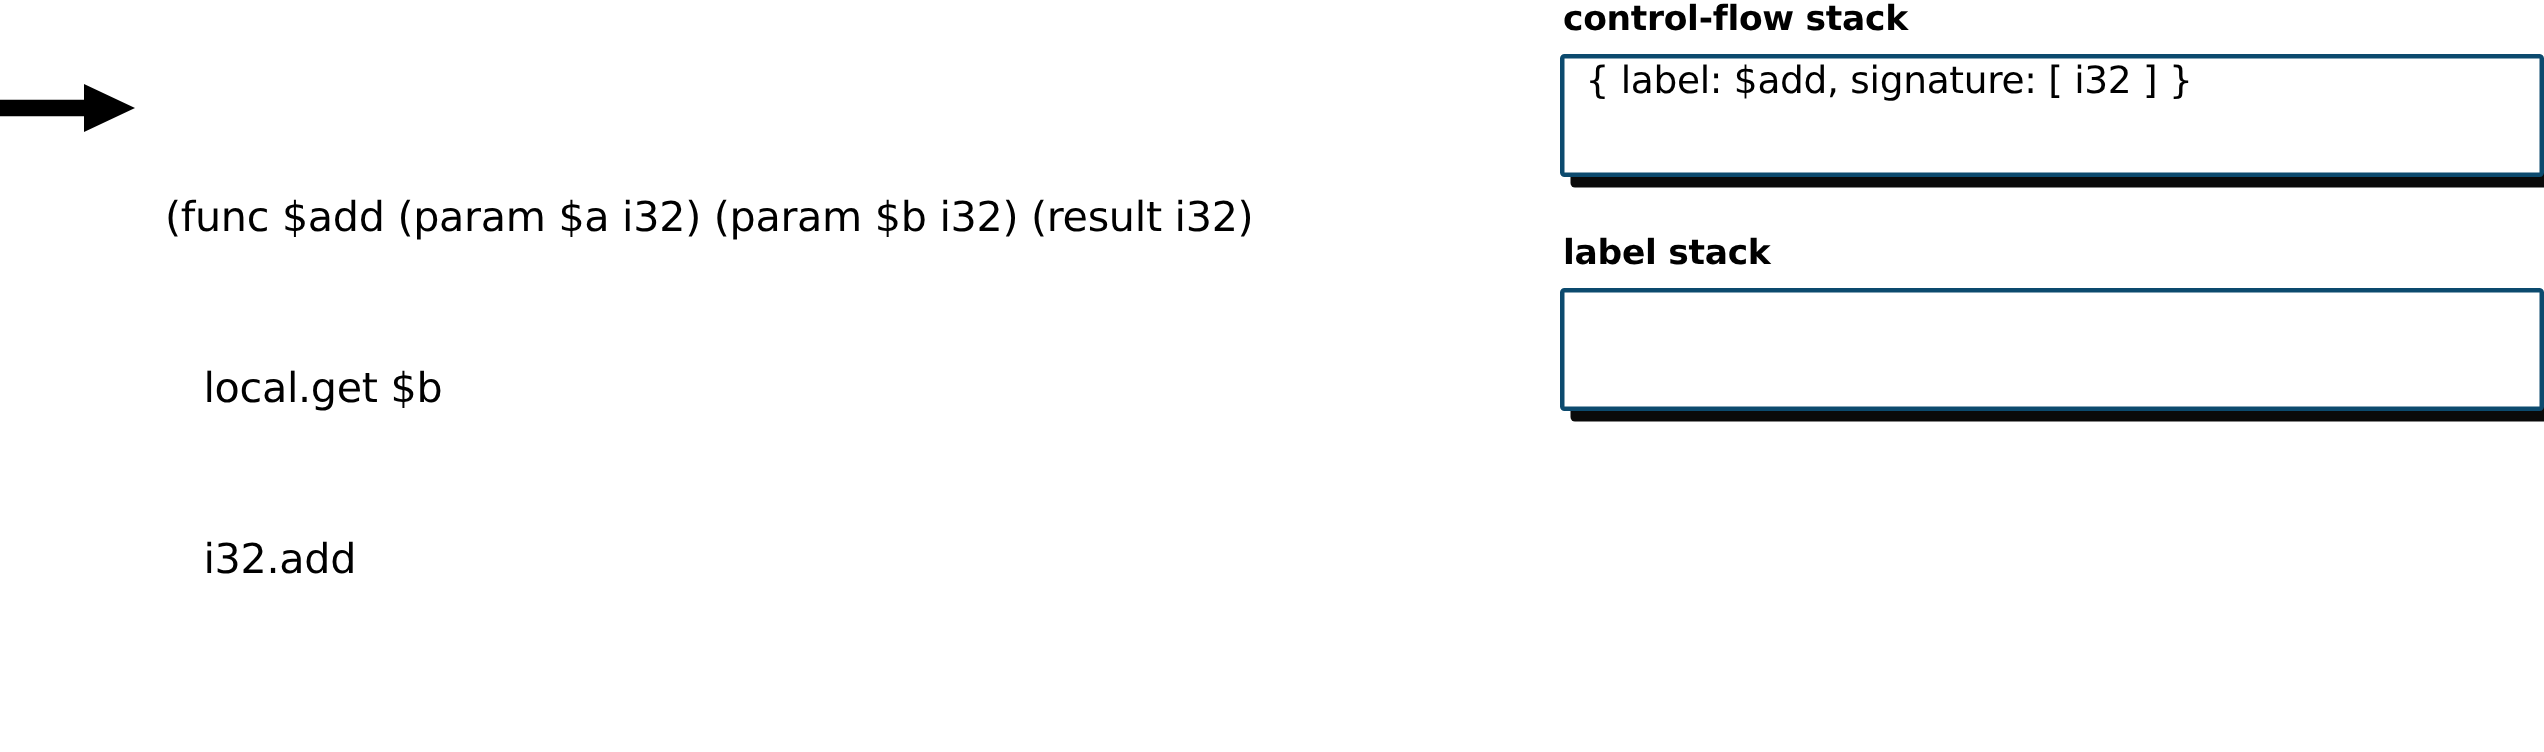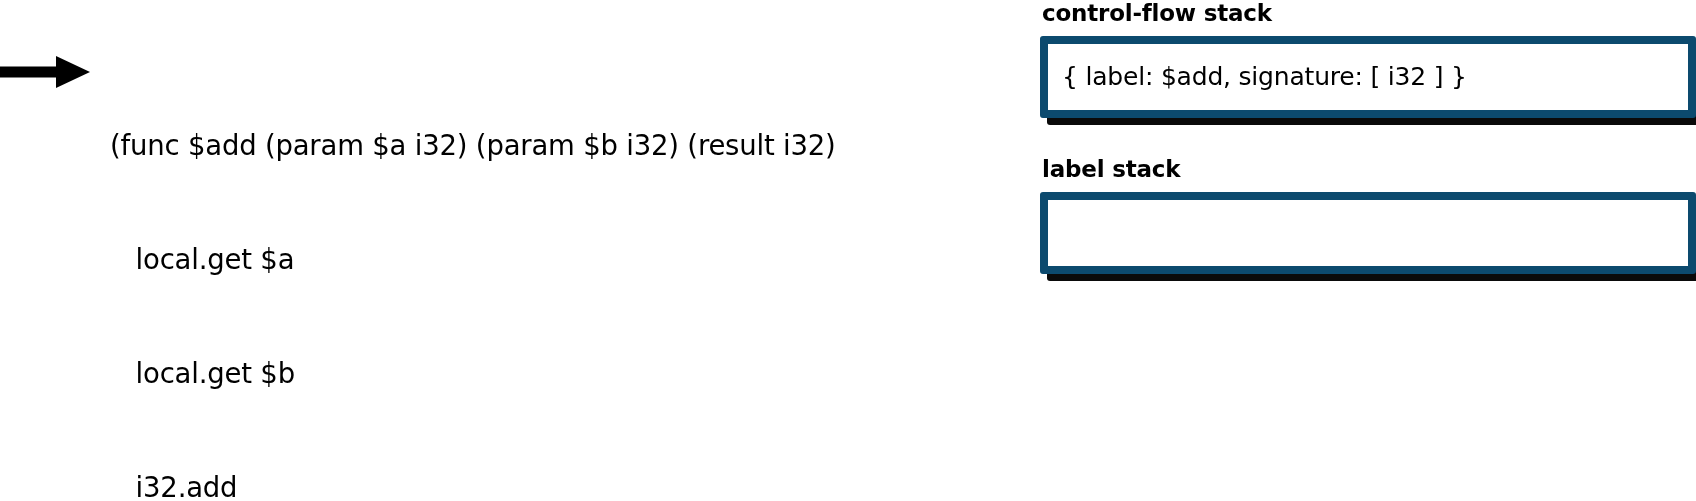--- a/index.html
+++ b/index.html
@@ -78,25 +78,24 @@
     line-height: 26px;
     margin: 0 0 10px 2px;
     color: #000;
   }
 
   
   .panel-box {
     position: relative;
     height: 82px;
     background: #ffffff;
-    border: 8px solid #0c4a6e;
+    border: 3px solid #0c4a6e;
     border-radius: 3px;
     box-shadow: 7px 7px 0 0 #0a0a0a;
     display: flex;
-    align-items: center;
     padding: 0 14px;
     overflow: hidden;
   }
   .panel-box-content {
     font-size: 25px;
     line-height: 30px;
     letter-spacing: -0.2px;
     white-space: pre;
     color: #000;
   }
@@ -107,21 +106,20 @@
 
 <div class="code-pane">
 
   <svg class="exec-arrow" viewBox="0 0 92 40" aria-hidden="true">
     <rect x="0" y="14.5" width="64" height="11" fill="#000000"></rect>
     <polygon points="56,4 90,20 56,36" fill="#000000"></polygon>
   </svg>
 
   <div class="code-block">
     <span class="code-line">(func $add (param $a i32) (param $b i32) (result i32)</span>
-    <span class="code-line">   local.get $a</span>
     <span class="code-line">   local.get $b</span>
     <span class="code-line">   i32.add</span>
     
   </div>
 
 </div>
 
 <div class="panels">
 
   <section class="panel panel-cfs">

